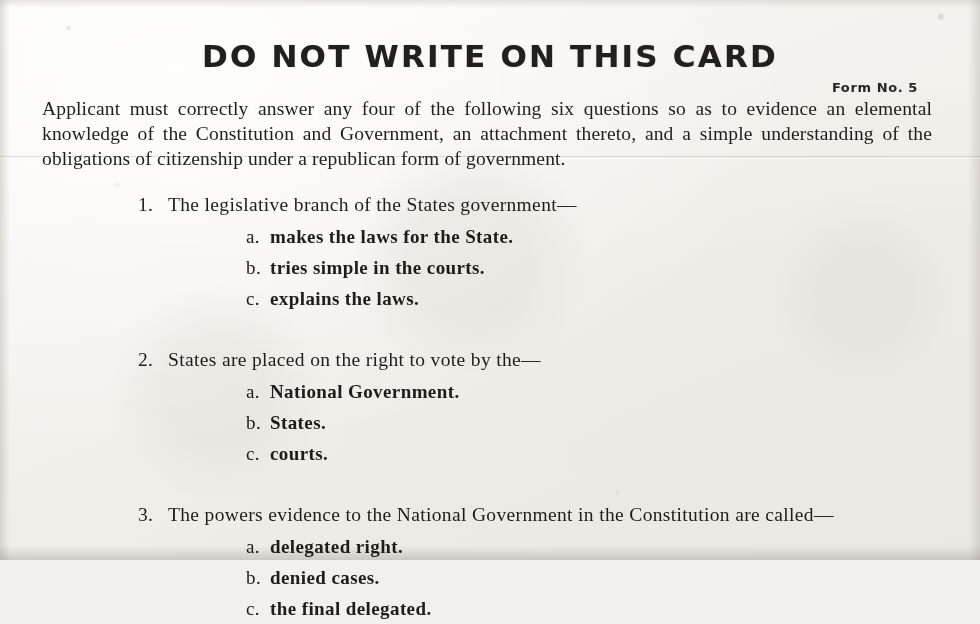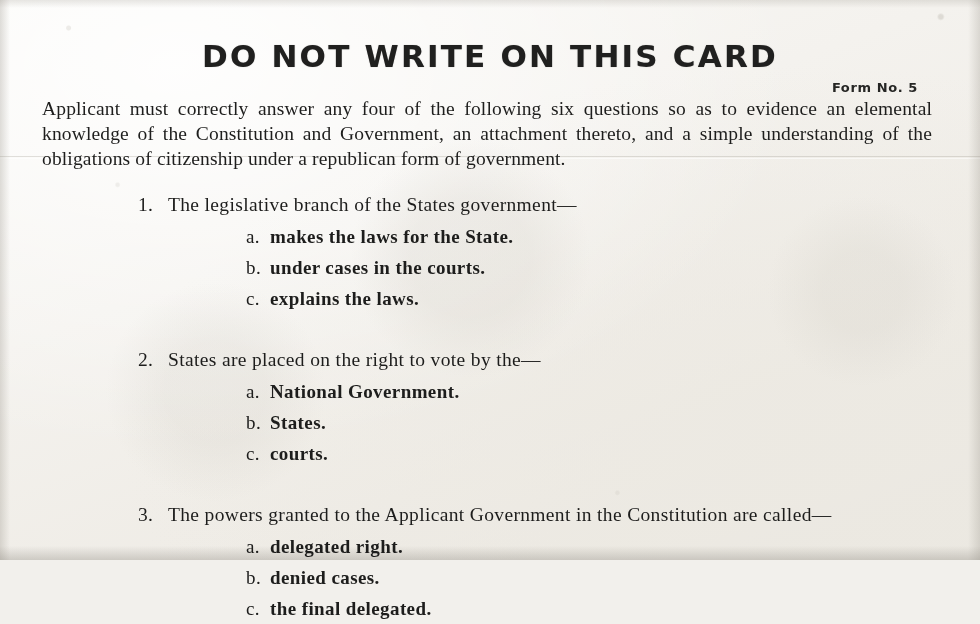--- a/index.html
+++ b/index.html
@@ -188,21 +188,21 @@
           <span class="q-num">1.</span>
           <span class="q-text">The legislative branch of the States government—</span>
         </div>
         <div class="choices">
           <div class="choice">
             <span class="c-label">a.</span>
             <span class="c-text">makes the laws for the State.</span>
           </div>
           <div class="choice">
             <span class="c-label">b.</span>
-            <span class="c-text">under cases in the courts.</span>
+            <span class="c-text">tries simple in the courts.</span>
           </div>
           <div class="choice">
             <span class="c-label">c.</span>
             <span class="c-text">explains the laws.</span>
           </div>
         </div>
       </div>
 
       <div class="q-block">
         <div class="q-head">
@@ -221,21 +221,21 @@
           <div class="choice">
             <span class="c-label">c.</span>
             <span class="c-text">courts.</span>
           </div>
         </div>
       </div>
 
       <div class="q-block">
         <div class="q-head">
           <span class="q-num">3.</span>
-          <span class="q-text">The powers granted to the Applicant Government in the Constitution are called—</span>
+          <span class="q-text">The powers evidence to the National Government in the Constitution are called—</span>
         </div>
         <div class="choices">
           <div class="choice">
             <span class="c-label">a.</span>
             <span class="c-text">delegated right.</span>
           </div>
           <div class="choice">
             <span class="c-label">b.</span>
             <span class="c-text">denied cases.</span>
           </div>

